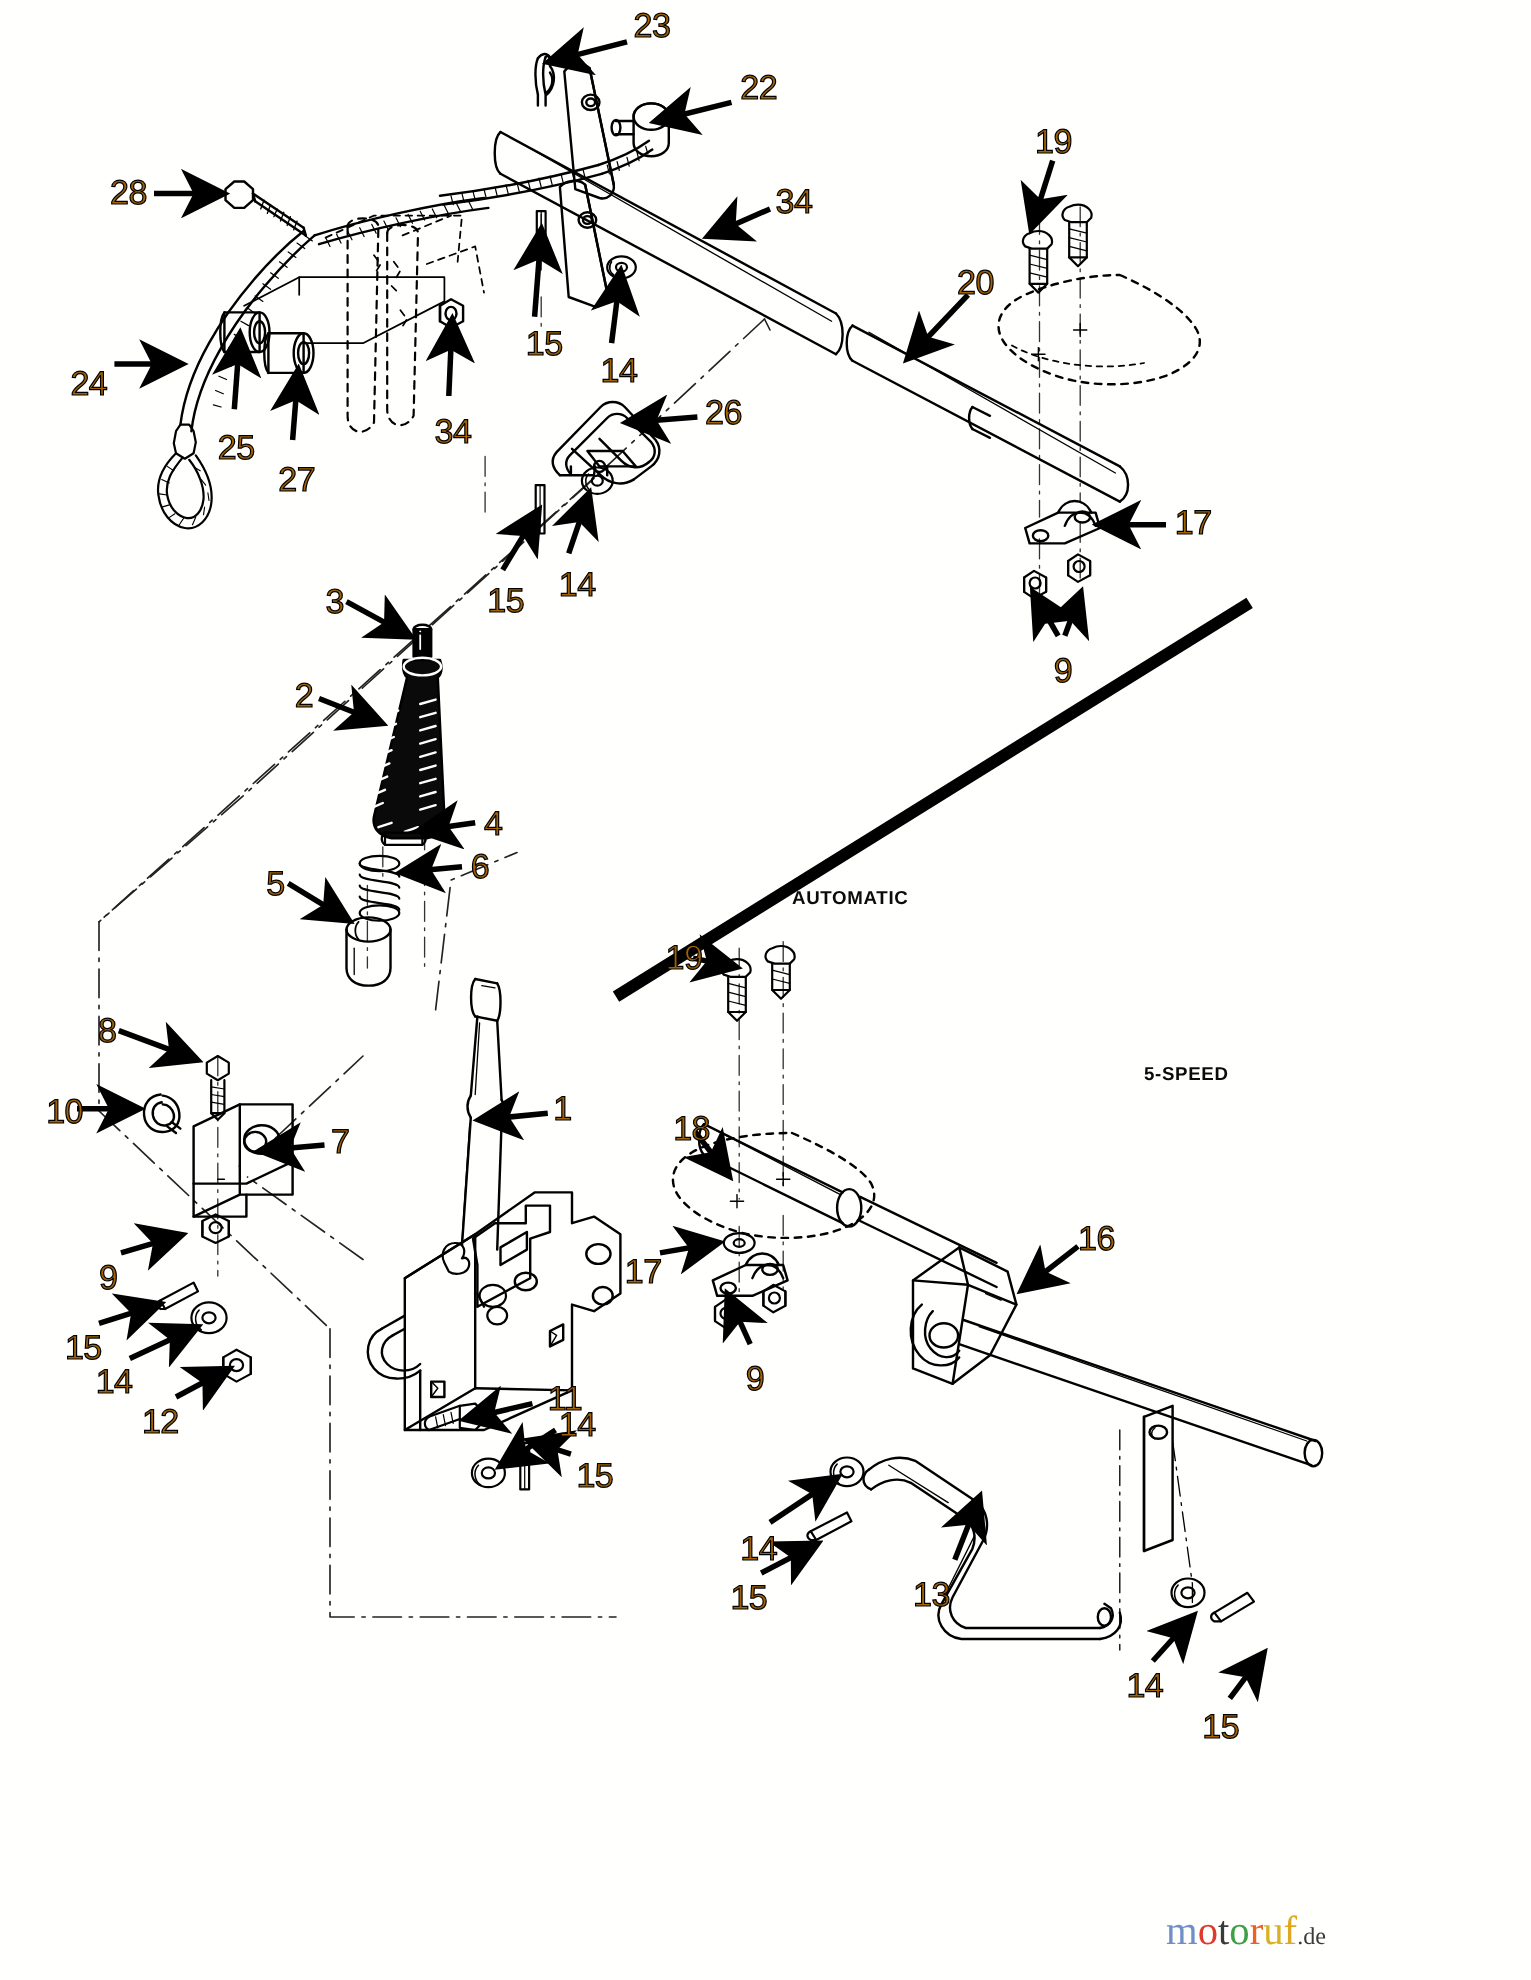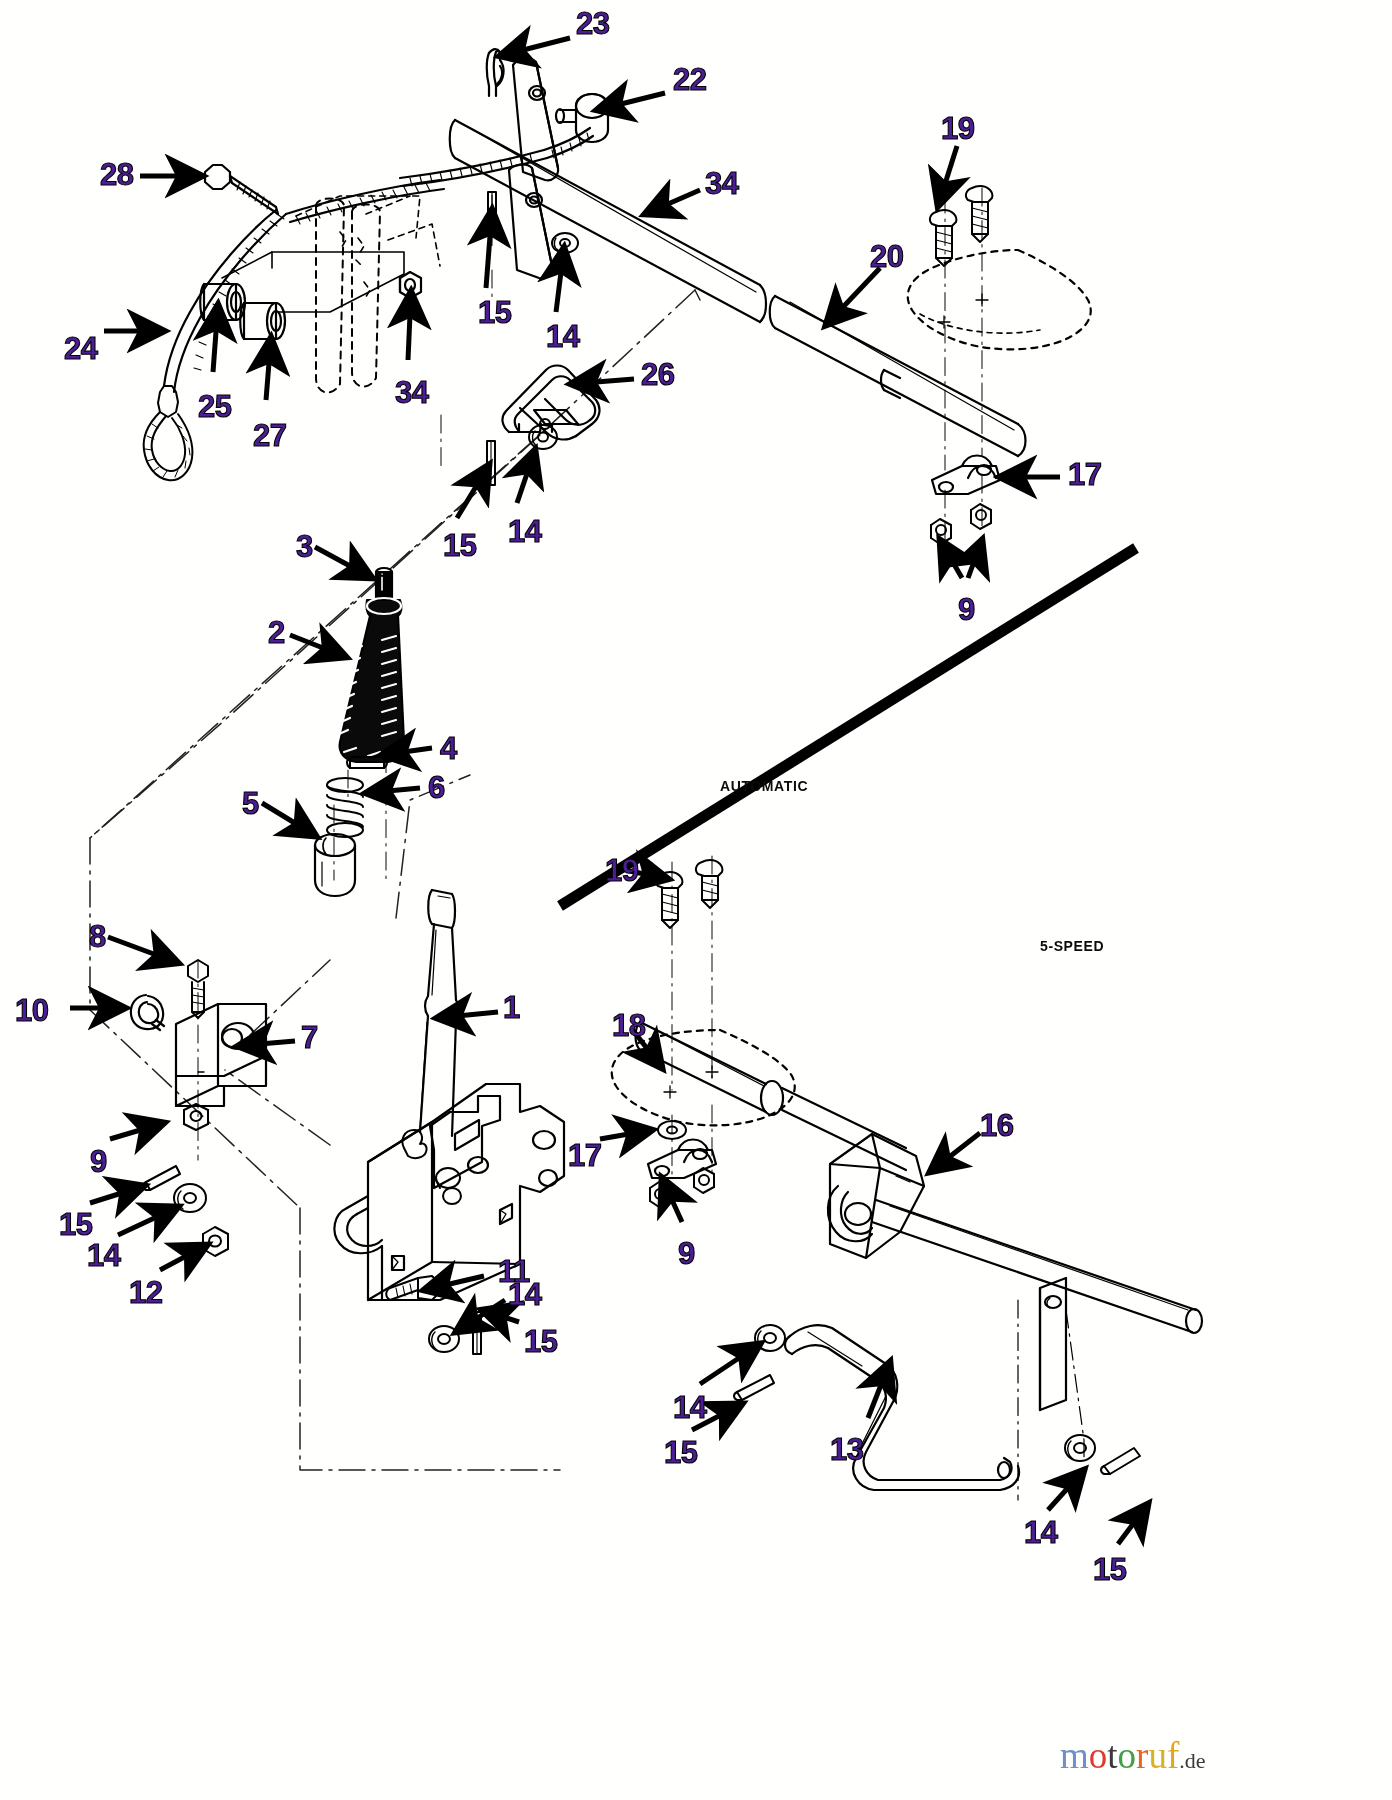--- a/index.html
+++ b/index.html
@@ -1,24 +1,24 @@
 <!DOCTYPE html>
 <html><head>
 <meta charset="utf-8">
 <title>Parts Diagram</title>
 <style>
   html,body{margin:0;padding:0;background:#fff;}
   body{font-family:"Liberation Sans",sans-serif;}
   #page{position:relative;width:1392px;height:1800px;background:#fffffd;overflow:hidden;}
   #svgroot{position:absolute;left:0;top:0;width:1392px;height:1800px;}
-  .callout{position:absolute;font-family:"Liberation Sans",sans-serif;font-weight:bold;
-           color:#4c1d95;font-size:31px;letter-spacing:-0.5px;line-height:1;
+  .callout{position:absolute;font-family:"Liberation Sans",sans-serif;font-weight:normal;
+           color:#a16207;font-size:31px;letter-spacing:-0.5px;line-height:1;
            -webkit-text-stroke:1.1px #000;}
   .section-label{position:absolute;font-family:"Liberation Sans",sans-serif;font-weight:bold;
-           color:#0b0b0b;font-size:14px;letter-spacing:0.6px;}
+           color:#0b0b0b;font-size:17px;letter-spacing:0.6px;margin-top:29px;}
   #watermark{position:absolute;left:1060px;top:1734px;font-family:"Liberation Serif",serif;
            font-size:37px;font-weight:normal;white-space:nowrap;}
   #watermark span{display:inline-block;}
   .wm-suffix{font-size:22px;color:#3a3a3a;}
 </style>
 </head>
 <body>
 
 <div id="page">
 
@@ -733,21 +733,21 @@
       <div class="callout" style="left: 443px; top: 530px;">15</div>
       <div class="callout" style="left: 508px; top: 516px;">14</div>
       <div class="callout" style="left: 296px; top: 531px;">3</div>
       <div class="callout" style="left: 958px; top: 594px;">9</div>
       <div class="callout" style="left: 268px; top: 617px;">2</div>
       <div class="callout" style="left: 440px; top: 733px;">4</div>
       <div class="callout" style="left: 428px; top: 772px;">6</div>
       <div class="callout" style="left: 242px; top: 788px;">5</div>
       <div class="callout" style="left: 605px; top: 855px;">19</div>
       <div class="callout" style="left: 89px; top: 921px;">8</div>
-      <div class="callout" style="left: 15px; top: 995px;">10</div>
+      <div class="callout" style="left: 42px; top: 995px;">10</div>
       <div class="callout" style="left: 503px; top: 992px;">1</div>
       <div class="callout" style="left: 301px; top: 1022px;">7</div>
       <div class="callout" style="left: 612px; top: 1010px;">18</div>
       <div class="callout" style="left: 90px; top: 1146px;">9</div>
       <div class="callout" style="left: 980px; top: 1110px; text-align: center;">16</div>
       <div class="callout" style="left: 568px; top: 1140px;">17</div>
       <div class="callout" style="left: 59px; top: 1209px;">15</div>
       <div class="callout" style="left: 87px; top: 1240px;">14</div>
       <div class="callout" style="left: 129px; top: 1277px;">12</div>
       <div class="callout" style="left: 498px; top: 1256px;">11</div>

